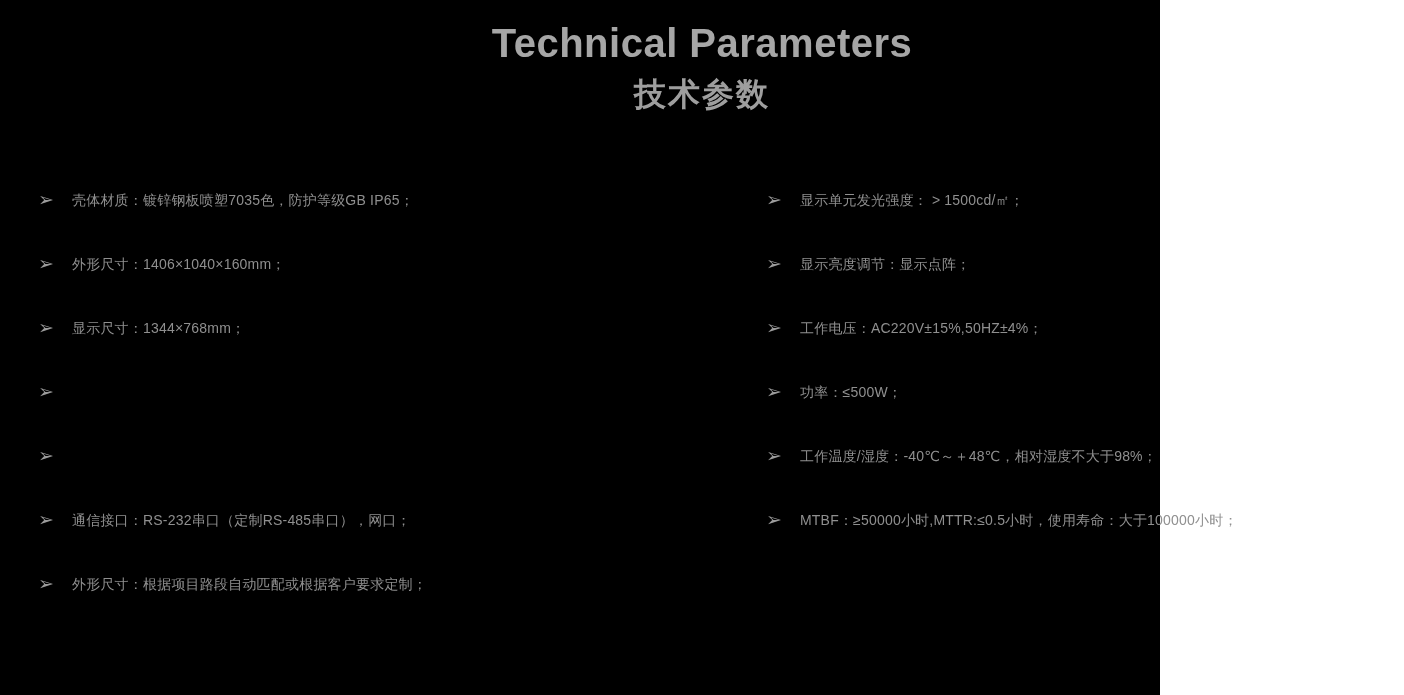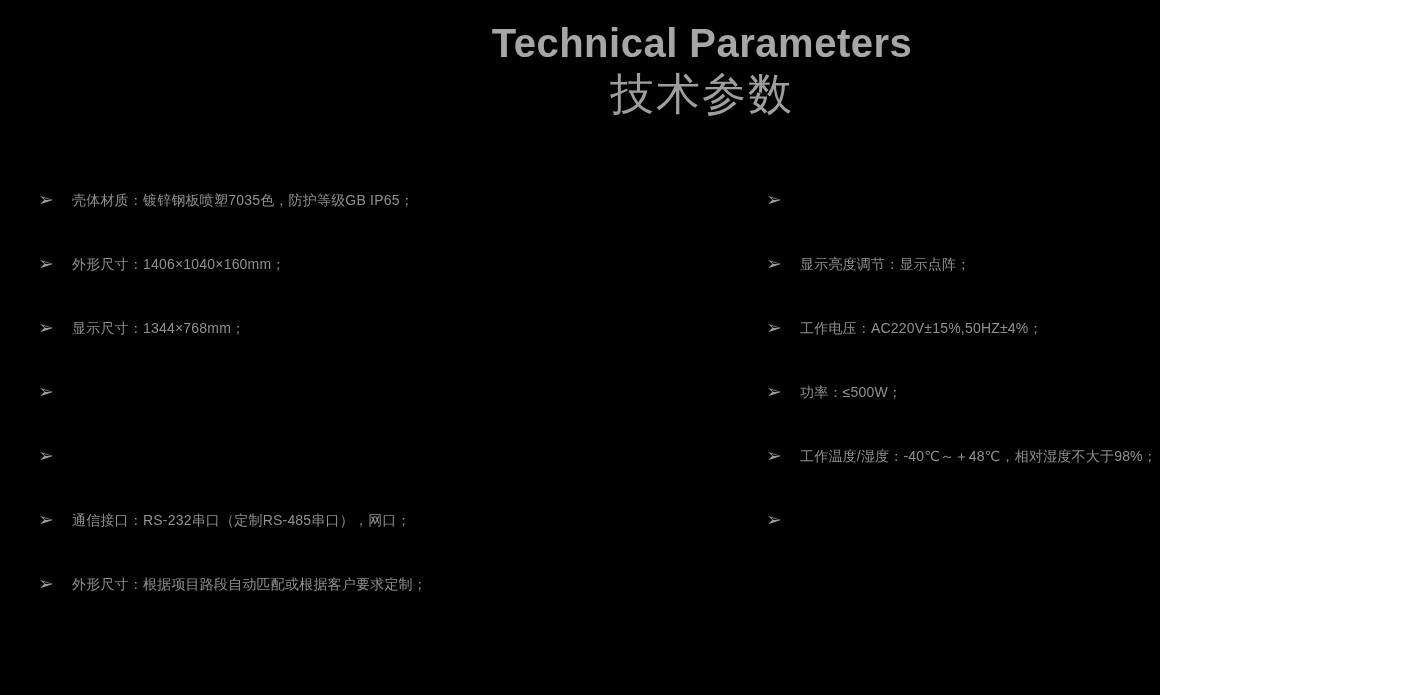--- a/index.html
+++ b/index.html
@@ -31,22 +31,22 @@
   }
   .title-en {
     font-size: 40px;
     font-weight: bold;
     color: #a6a6a6;
     letter-spacing: 0.5px;
     line-height: 50px;
     margin: 0;
   }
   .title-cn {
-    font-size: 44px;
-    font-weight: normal;
+    font-size: 32px;
+    font-weight: bold;
     color: #9e9e9e;
     letter-spacing: 2px;
     line-height: 48px;
     margin: 0;
     margin-top: 2px;
   }
 
   
   .columns {
     position: absolute;
@@ -134,20 +134,21 @@
         <span class="bullet">➢</span>
         <span class="spec-text">外形尺寸：根据项目路段自动匹配或根据客户要求定制；</span>
       </div>
 
     </div>
 
     <div class="col col-right">
 
       <div class="spec-item">
         <span class="bullet">➢</span>
+        <span class="spec-text">显示单元发光强度： &gt; 1500cd/㎡；</span>
       </div>
 
       <div class="spec-item">
         <span class="bullet">➢</span>
         <span class="spec-text">显示亮度调节：显示点阵；</span>
       </div>
 
       <div class="spec-item">
         <span class="bullet">➢</span>
         <span class="spec-text">工作电压：AC220V±15%,50HZ±4%；</span>
@@ -158,19 +159,20 @@
         <span class="spec-text">功率：≤500W；</span>
       </div>
 
       <div class="spec-item">
         <span class="bullet">➢</span>
         <span class="spec-text">工作温度/湿度：-40℃～＋48℃，相对湿度不大于98%；</span>
       </div>
 
       <div class="spec-item">
         <span class="bullet">➢</span>
+        <span class="spec-text">MTBF：≥50000小时,MTTR:≤0.5小时，使用寿命：大于100000小时；</span>
       </div>
 
     </div>
 
   </div>
 
 </div>
 
 </body></html>

